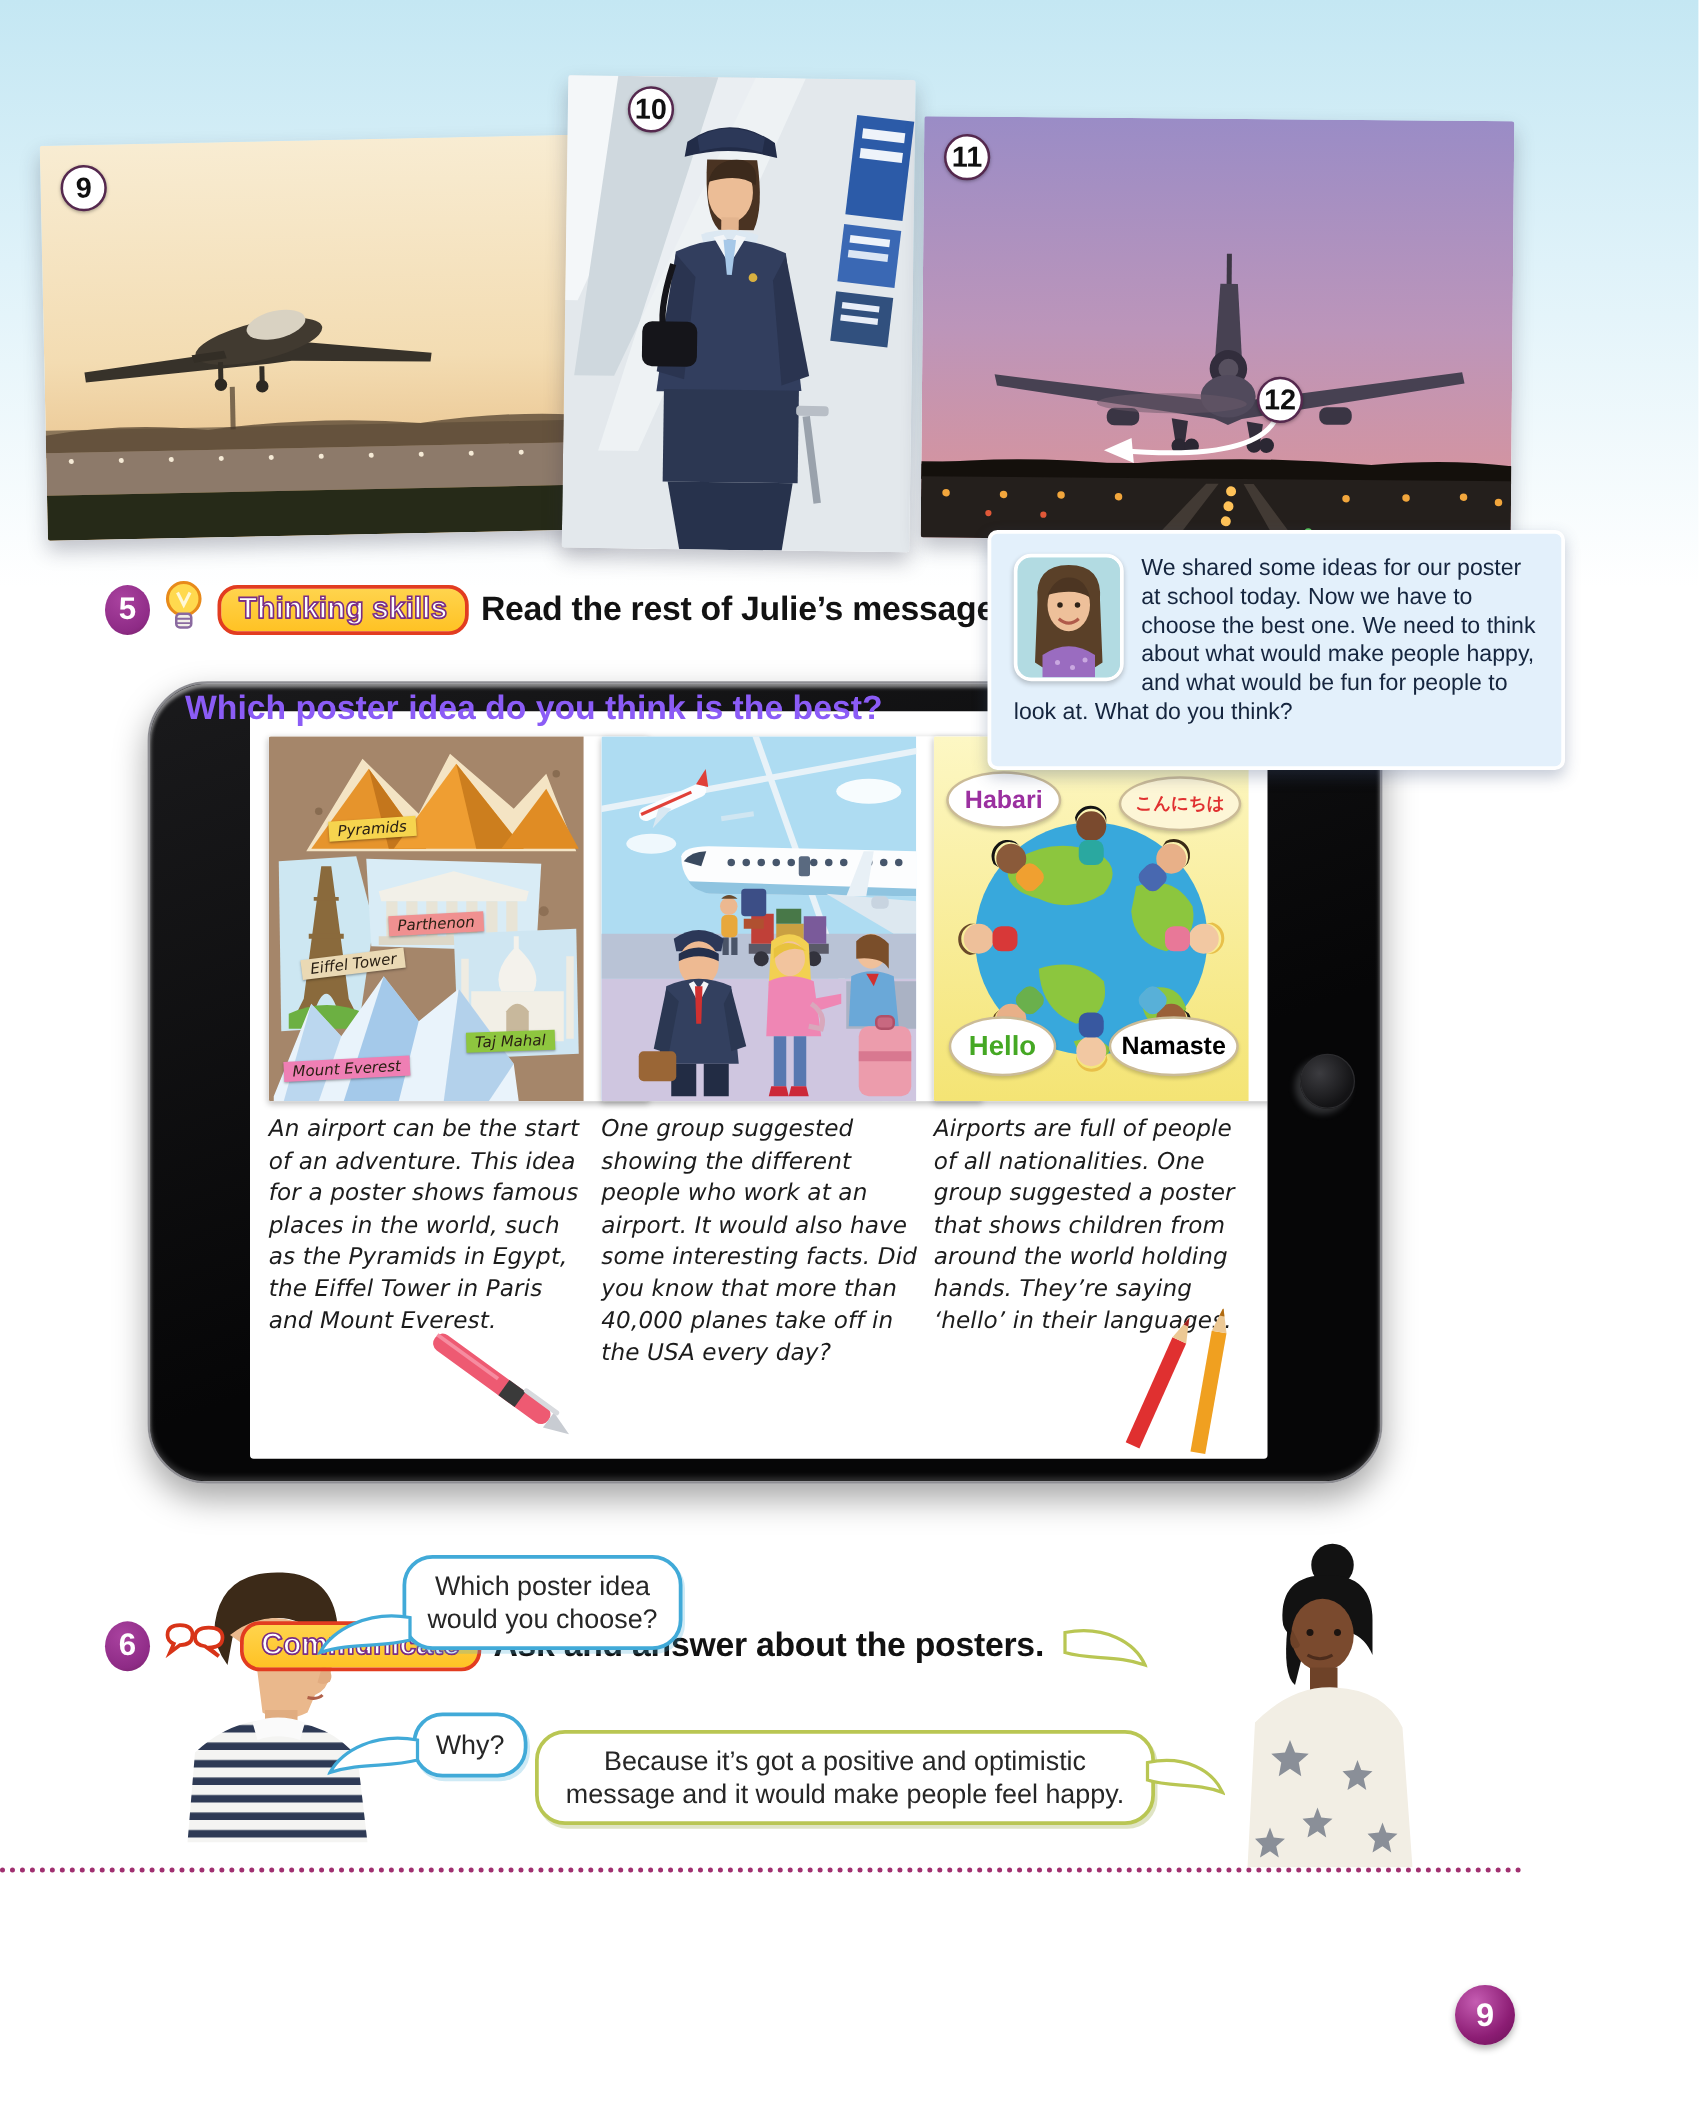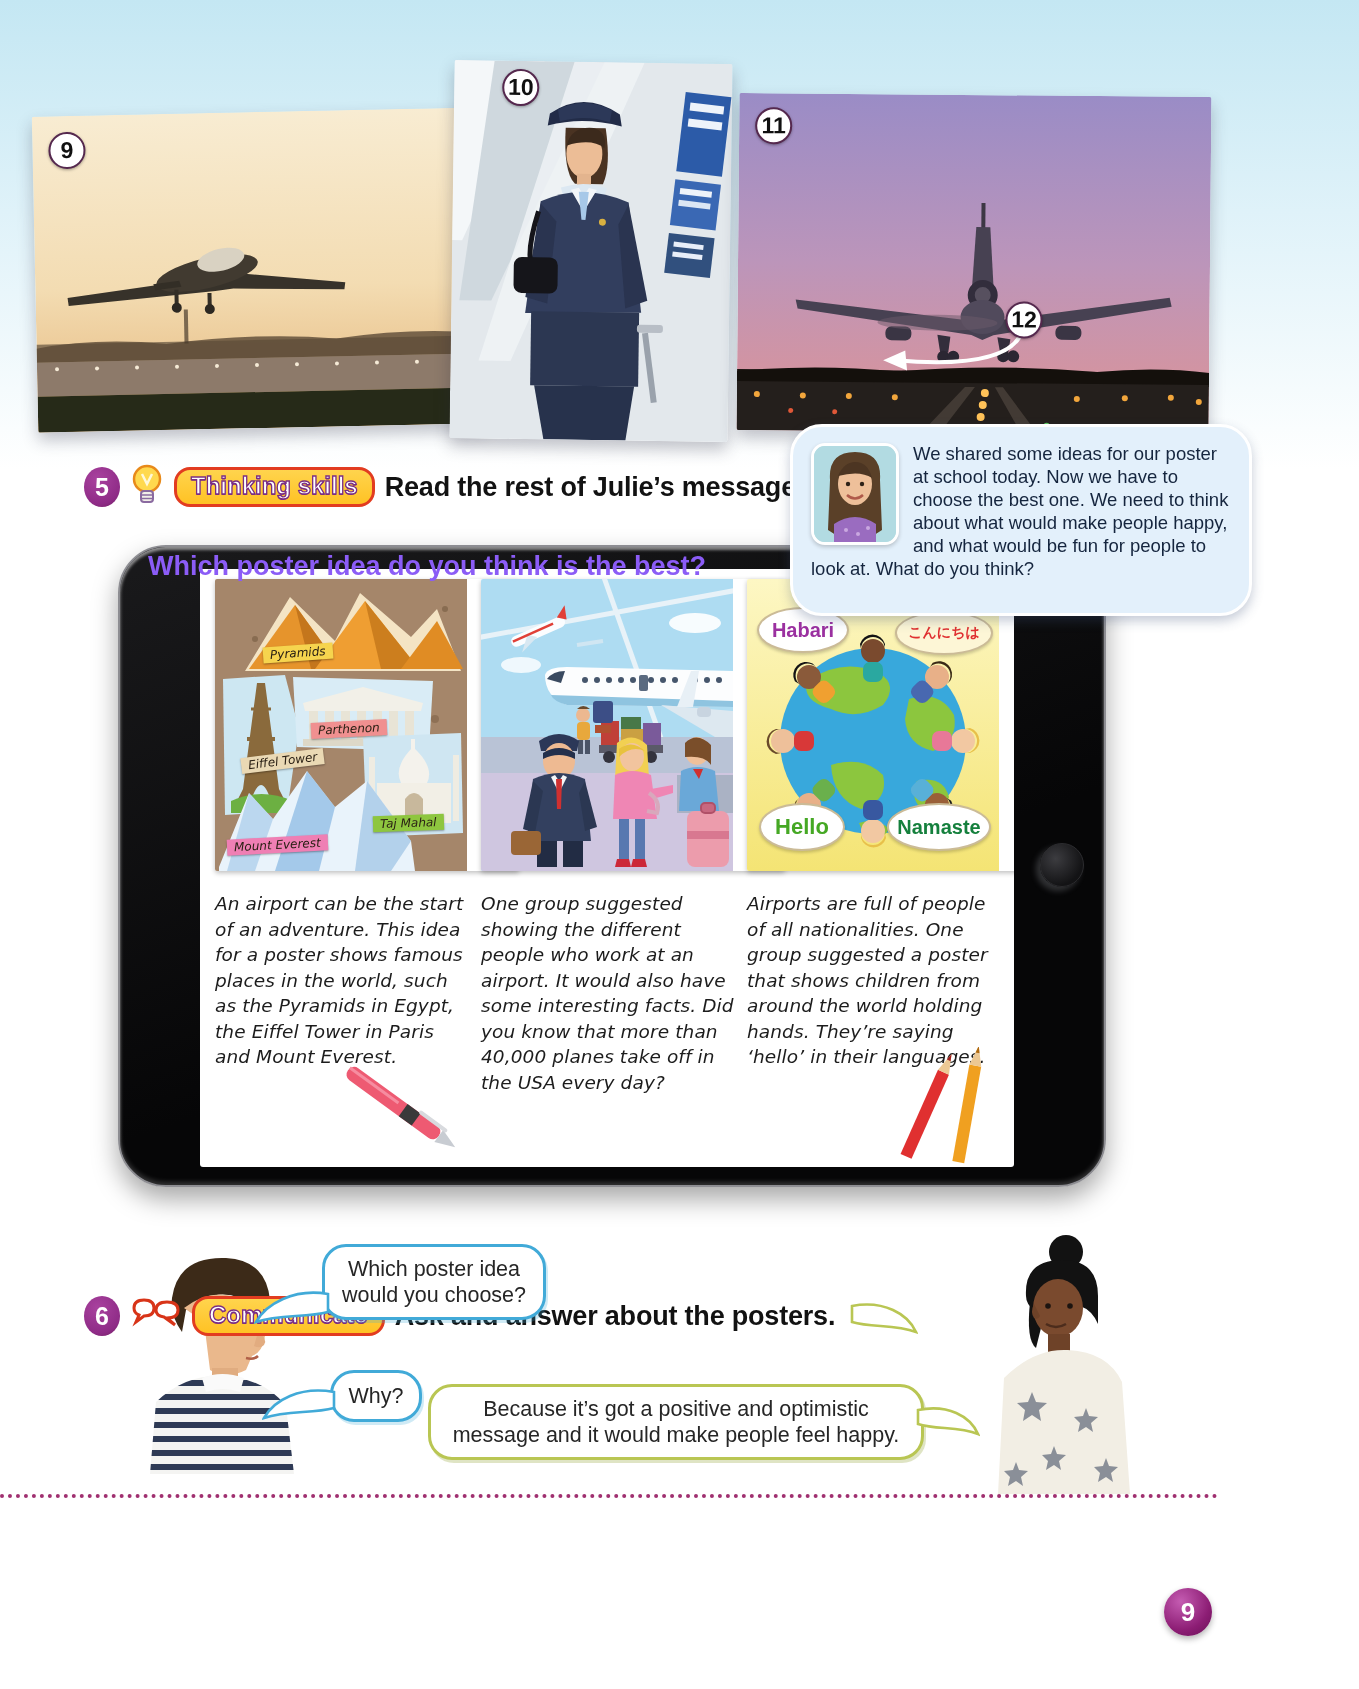--- a/index.html
+++ b/index.html
@@ -30,40 +30,40 @@
                 display:flex; align-items:center; justify-content:center; flex:0 0 auto; }
   .skill-badge { background:linear-gradient(#ffd44d, #ffc224); border:3px solid #e23c20;
                  border-radius:16px; padding:2px 14px 4px; color:#fff; font-weight:bold; font-size:24px;
                  -webkit-text-stroke:1.3px #7a2d84; text-shadow:0 1px 0 #7a2d84; white-space:nowrap;text-align:right; }
   .ex-text { font-weight:bold; font-size:27px; color:#121212; letter-spacing:-0.2px; white-space:nowrap; }
   .ex5-line2 { position:absolute; left:148px; top:503px; font-weight:bold; font-size:27px; color:#8b5cf6; z-index:6;margin-top:48px; }
   .hdr-icon { flex:0 0 auto; }
 
   
   .julie { position:absolute; left:790px; top:424px; width:462px; height:192px;
-           background:#e3f0fb; border:3px solid #fff; border-radius:32px;
+           background:#e3f0fb; border:3px solid #fff; border-radius:8px;
            box-shadow:0 5px 12px rgba(60,80,120,.3); padding:16px 16px 8px 18px; z-index:7; }
   .julie .avatar { float:left; width:88px; height:102px; margin:0 14px 4px 0;
                    border-radius:14px; border:3px solid #fff; overflow:hidden; background:#b5dde4;
                    box-shadow:0 2px 4px rgba(0,0,0,.2); }
   .julie p { font-size:18.5px; line-height:1.24; color:#15253e; }
 
   
   .tablet { position:absolute; left:118px; top:545px; width:988px; height:642px;
             background:linear-gradient(160deg,#1a1a1c,#060607 60%); border:2px solid #8d8d92;
             border-radius:48px; z-index:5;
             box-shadow:inset 0 3px 3px rgba(255,255,255,.5), inset 0 -3px 5px rgba(255,255,255,.18),
                        0 12px 26px rgba(0,0,0,.35); }
   .screen { position:absolute; left:80px; top:22px; width:814px; height:598px; background:#fff;
             border-radius:3px; overflow:hidden; }
   .home-btn { position:absolute; left:920px; top:296px; width:44px; height:44px; border-radius:50%;
               background:radial-gradient(circle at 35% 35%, #3c3c40, #131315 70%);
               border:1px solid #2c2c2f; box-shadow:-4px 4px 6px rgba(210,215,225,.22); }
 
-  .poster { position:absolute; top:10px; width:304px; height:292px; overflow:hidden; border-radius:2px;
+  .poster { position:absolute; top:20px; width:304px; height:292px; overflow:hidden; border-radius:2px;
             box-shadow:0 2px 5px rgba(0,0,0,.25); }
   .pcol1 { left:15px; } .pcol2 { left:281px; } .pcol3 { left:547px; }
   .poster-text { position:absolute; top:322px; width:254px; font-family:"DejaVu Sans", sans-serif;
                  font-style:italic; font-size:18.5px; line-height:1.38; color:#1c1c1c; letter-spacing:.1px; }
 
   .tag { position:absolute; font-family:"DejaVu Sans", sans-serif; font-style:italic; font-size:12px;
          color:#2a2014; padding:1px 7px; box-shadow:0 1px 2px rgba(0,0,0,.35); white-space:nowrap; }
 
   .greet { position:absolute; background:#fff; border:2px solid #cbbb97; border-radius:50%;
            display:flex; align-items:center; justify-content:center; font-weight:bold;
@@ -503,21 +503,21 @@
             <g transform="translate(62,98) rotate(315)">
                 <circle r="12" fill="#8a5a3a"></circle>
                 <path d="M-12,-2 A12,12 0 0 1 12,-2 L12,-7 A13,13 0 0 0 -13,-7 Z" fill="#141414"></path>
                 <rect x="-10" y="11" width="20" height="20" rx="7" fill="#f0a030"></rect>
               </g>
           </g>
         </svg>
         <div class="greet" style="left:10px; top:28px; width:92px; height:46px; font-size:20px; color:#9b30a0;">Habari</div>
         <div class="greet" style="left:148px; top:32px; width:98px; height:44px; font-size:14px; color:#e03030; background:#fdf6d6;">こんにちは</div>
         <div class="greet" style="left:12px; top:224px; width:86px; height:48px; font-size:22px; color:#45a824;">Hello</div>
-        <div class="greet" style="left:140px; top:224px; width:104px; height:48px; font-size:20px; color:#15803d;">Namaste</div>
+        <div class="greet" style="left:140px; top:224px; width:104px; height:48px; font-size:20px; color:#000000;">Namaste</div>
       </div>
 
       <div class="poster-text pcol1">An airport can be the start of an adventure. This idea for a poster shows famous places in the world, such as the Pyramids in Egypt, the Eiffel Tower in Paris and Mount Everest.</div>
       <div class="poster-text pcol2">One group suggested showing the different people who work at an airport. It would also have some interesting facts. Did you know that more than 40,000 planes take off in the USA every day?</div>
       <div class="poster-text pcol3">Airports are full of people of all nationalities. One group suggested a poster that shows children from around the world holding hands. They’re saying ‘hello’ in their languages.</div>
 
       <div class="pen-art" style="left:118px; top:492px;">
         <svg width="160" height="92" viewBox="0 0 160 92">
           <g transform="rotate(36 80 46)">
             <rect x="18" y="38" width="112" height="15" rx="7" fill="#ee5a72"></rect>

